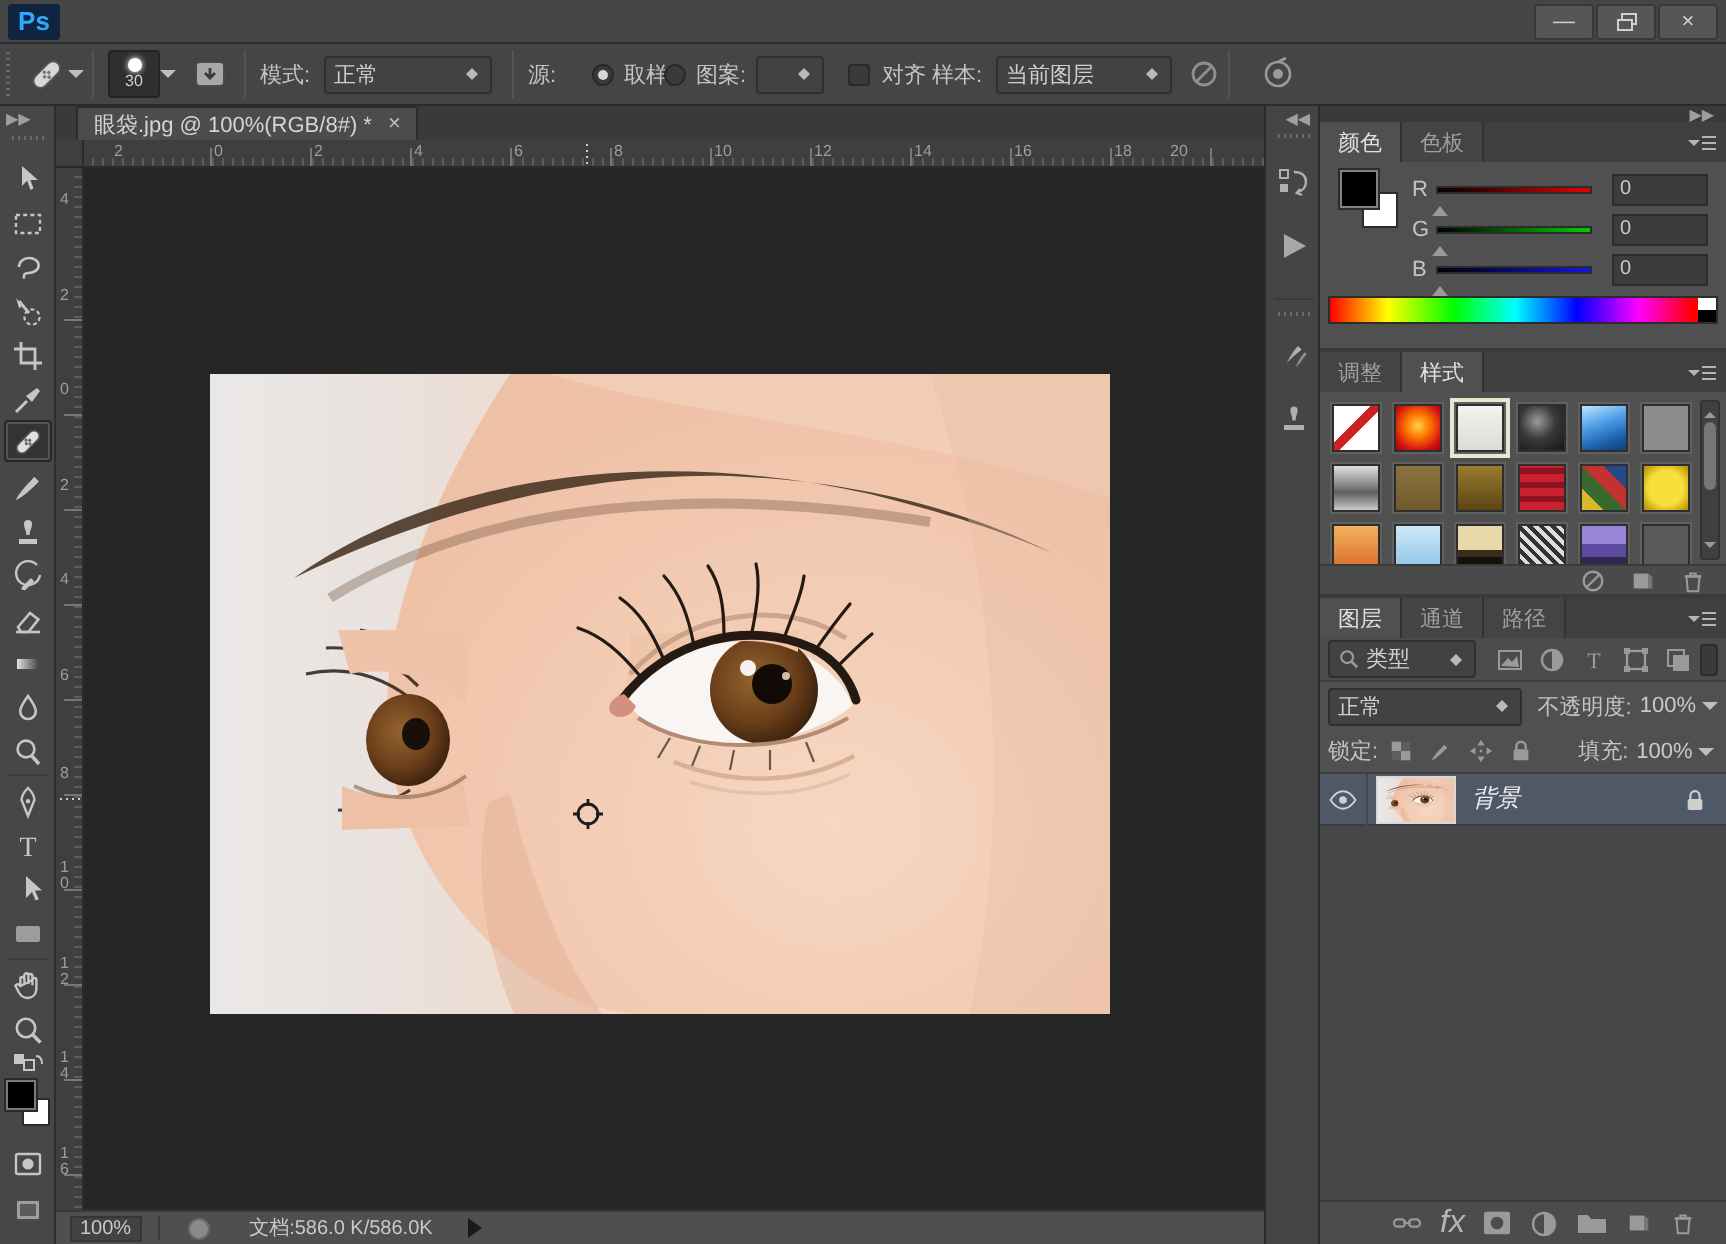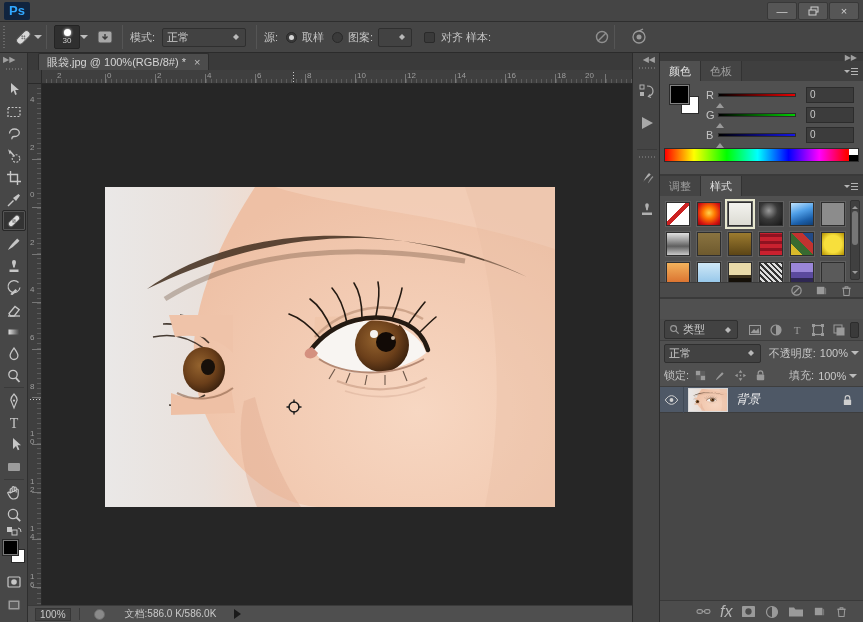--- a/index.html
+++ b/index.html
@@ -322,39 +322,45 @@
     <div class="ob" style="left:162px">
       <div class="sel" style="width:84px">
           <span class="val">正常</span>
           <span class="updn"></span>
         </div>
     </div>
     <div class="ob" style="left:256px">
         <div class="sep-v"></div>
       </div>
     <span class="ob lbl" style="left:264px">源:</span>
-    <div class="ob" style="left:286px;gap:5px">
+    <div class="ob" style="left:296px;gap:5px">
       <span class="radio on"></span>
       <span class="lbl">取样</span>
     </div>
     <div class="ob" style="left:332px;gap:5px">
       <span class="radio"></span>
       <span class="lbl">图案:</span>
     </div>
     <div class="ob" style="left:378px">
       <div class="sel" style="width:34px">
           <span class="val"></span>
           <span class="updn"></span>
         </div>
     </div>
     <div class="ob" style="left:424px;gap:6px">
       <span class="cb"></span>
       <span class="lbl">对齐</span>
     </div>
     <span class="ob lbl" style="left:466px">样本:</span>
+    <div class="ob" style="left:498px">
+      <div class="sel" style="width:88px">
+          <span class="val">当前图层</span>
+          <span class="updn"></span>
+        </div>
+    </div>
     <div class="ob" style="left:594px">
       <svg width="16" height="16" viewBox="0 0 16 16">
           <circle cx="8" cy="8" r="5.5" fill="none" stroke="#8f8f8f" stroke-width="1.4"></circle>
           <path d="M4 12 L12 4" stroke="#8f8f8f" stroke-width="1.4"></path>
         </svg>
     </div>
     <div class="ob" style="left:614px">
         <div class="sep-v"></div>
       </div>
     <div class="ob" style="left:630px">
@@ -696,20 +702,32 @@
             <path d="M10 3 l2 2 v6 h-2 z" fill="#777"></path>
           </svg>
         <svg width="13" height="13" viewBox="0 0 14 14">
             <path d="M3.5 4.5 h7 l-.7 8 h-5.6 z" fill="none" stroke="#9a9a9a" stroke-width="1.1"></path>
             <path d="M2.5 4.5 h9 M5.5 4.5 V3 h3 v1.5" fill="none" stroke="#9a9a9a" stroke-width="1.1"></path>
           </svg>
       </div>
     </div>
 
     <div class="panel" style="top:246px;height:323px">
+      <div class="phead">
+        <div class="tab active">
+            <span>图层</span>
+          </div>
+        <div class="tab">
+            <span>通道</span>
+          </div>
+        <div class="tab">
+            <span>路径</span>
+          </div>
+        <div class="pmenu"></div>
+      </div>
 
       <div class="lrow filter-row">
         <div class="sel" style="width:74px">
           <svg width="11" height="11" viewBox="0 0 12 12" style="margin-right:3px">
               <circle cx="5" cy="5" r="3.2" fill="none" stroke="#9a9a9a" stroke-width="1.2"></circle>
               <path d="M7.5 7.5 L10.5 10.5" stroke="#9a9a9a" stroke-width="1.4"></path>
             </svg>
           <span class="val">类型</span>
           <span class="updn"></span>
         </div>

